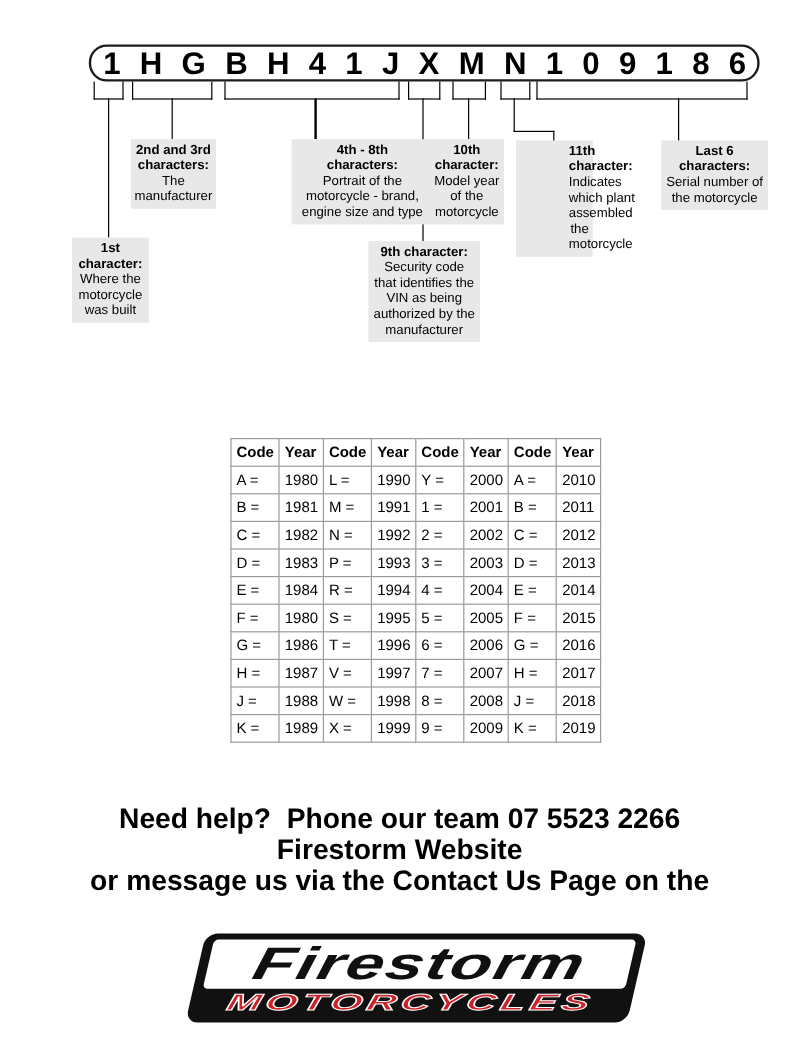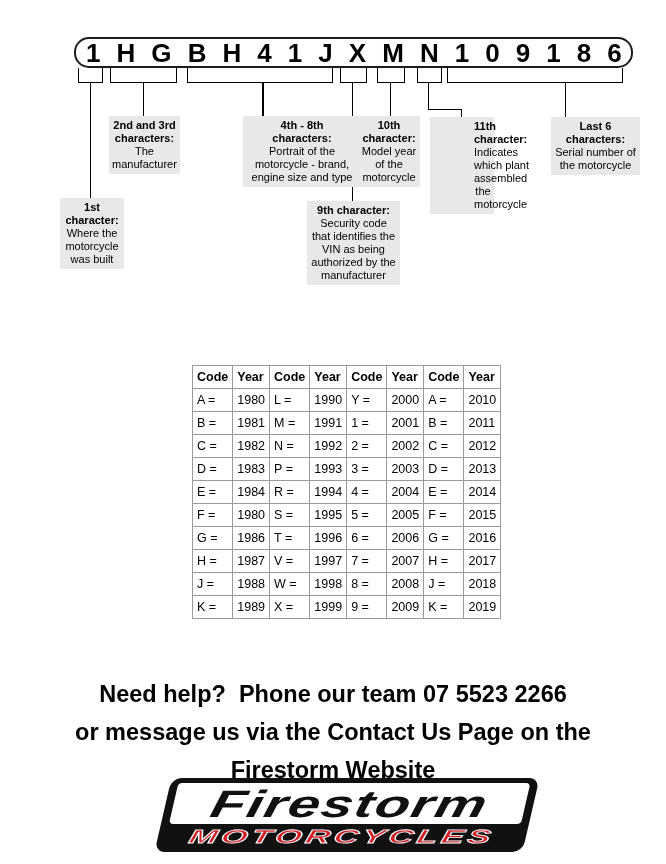--- a/index.html
+++ b/index.html
@@ -55,21 +55,21 @@
   #year-table{position:absolute;left:192px;top:365px;border-collapse:collapse;table-layout:fixed;}
   #year-table th,#year-table td{border:1px solid #9a9a9a;font-size:12.5px;line-height:16px;
       padding:3px 4px;text-align:left;white-space:nowrap;box-sizing:border-box;}
   #year-table th{font-weight:bold;}
   #year-table col.code-col{width:37px;}
   #year-table col.year-col{width:34px;}
 
   
   #help-text{position:absolute;left:0;top:669px;width:666px;text-align:center;
              font-weight:bold;font-size:23.5px;line-height:26px;}
-  #help-text div{white-space:pre;margin-top:12px;}
+  #help-text div{white-space:pre;}
 
   
   #logo{position:absolute;left:163px;top:778px;width:368px;height:74px;
         transform:skewX(-13deg);background:#111;border-radius:10px;}
   #logo-white{position:absolute;left:8px;right:8px;top:5px;height:41px;background:#fff;
               border-radius:4px;display:flex;align-items:center;justify-content:center;overflow:visible;}
   #logo-brand{font-style:italic;font-weight:bold;font-size:38px;line-height:1;color:#101010;
               transform:scaleX(1.5);white-space:nowrap;letter-spacing:1px;}
   #logo-red{position:absolute;left:8px;right:8px;top:46px;height:25px;
             display:flex;align-items:center;justify-content:center;overflow:visible;}
@@ -294,22 +294,22 @@
           <td>9 =</td>
           <td>2009</td>
           <td>K =</td>
           <td>2019</td>
         </tr>
       </tbody>
   </table>
 
   <div id="help-text">
     <div>Need help?  Phone our team 07 5523 2266</div>
+    <div>Firestorm Website</div>
     <div>or message us via the Contact Us Page on the</div>
-    <div>Firestorm Website</div>
   </div>
 
   <div id="logo">
     <div id="logo-white">
       <span id="logo-brand">Firestorm</span>
     </div>
     <div id="logo-red">
       <span id="logo-sub">MOTORCYCLES</span>
     </div>
   </div>

